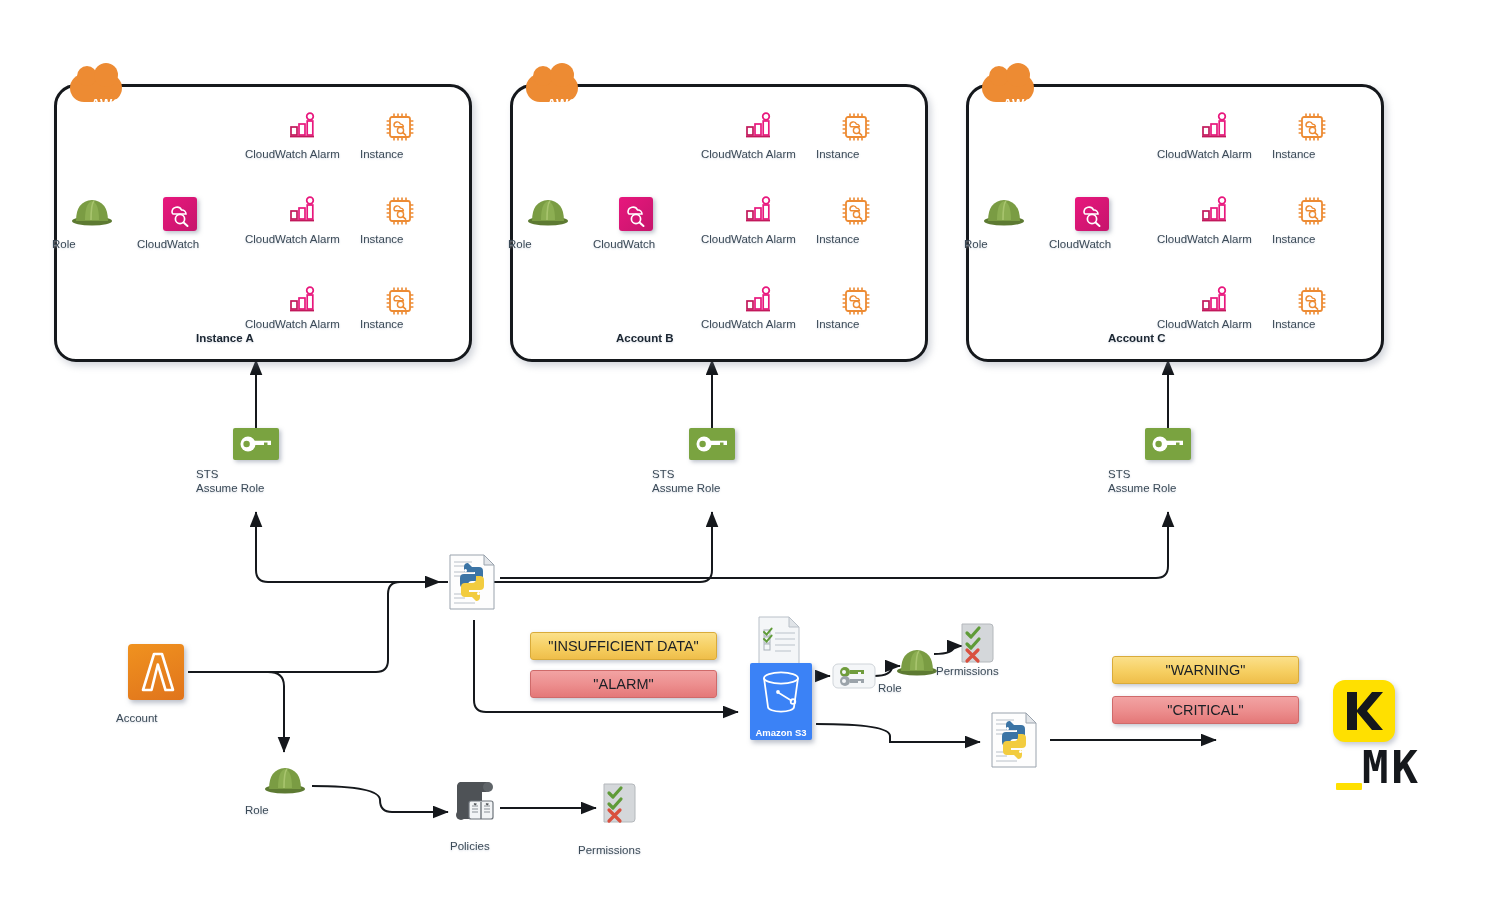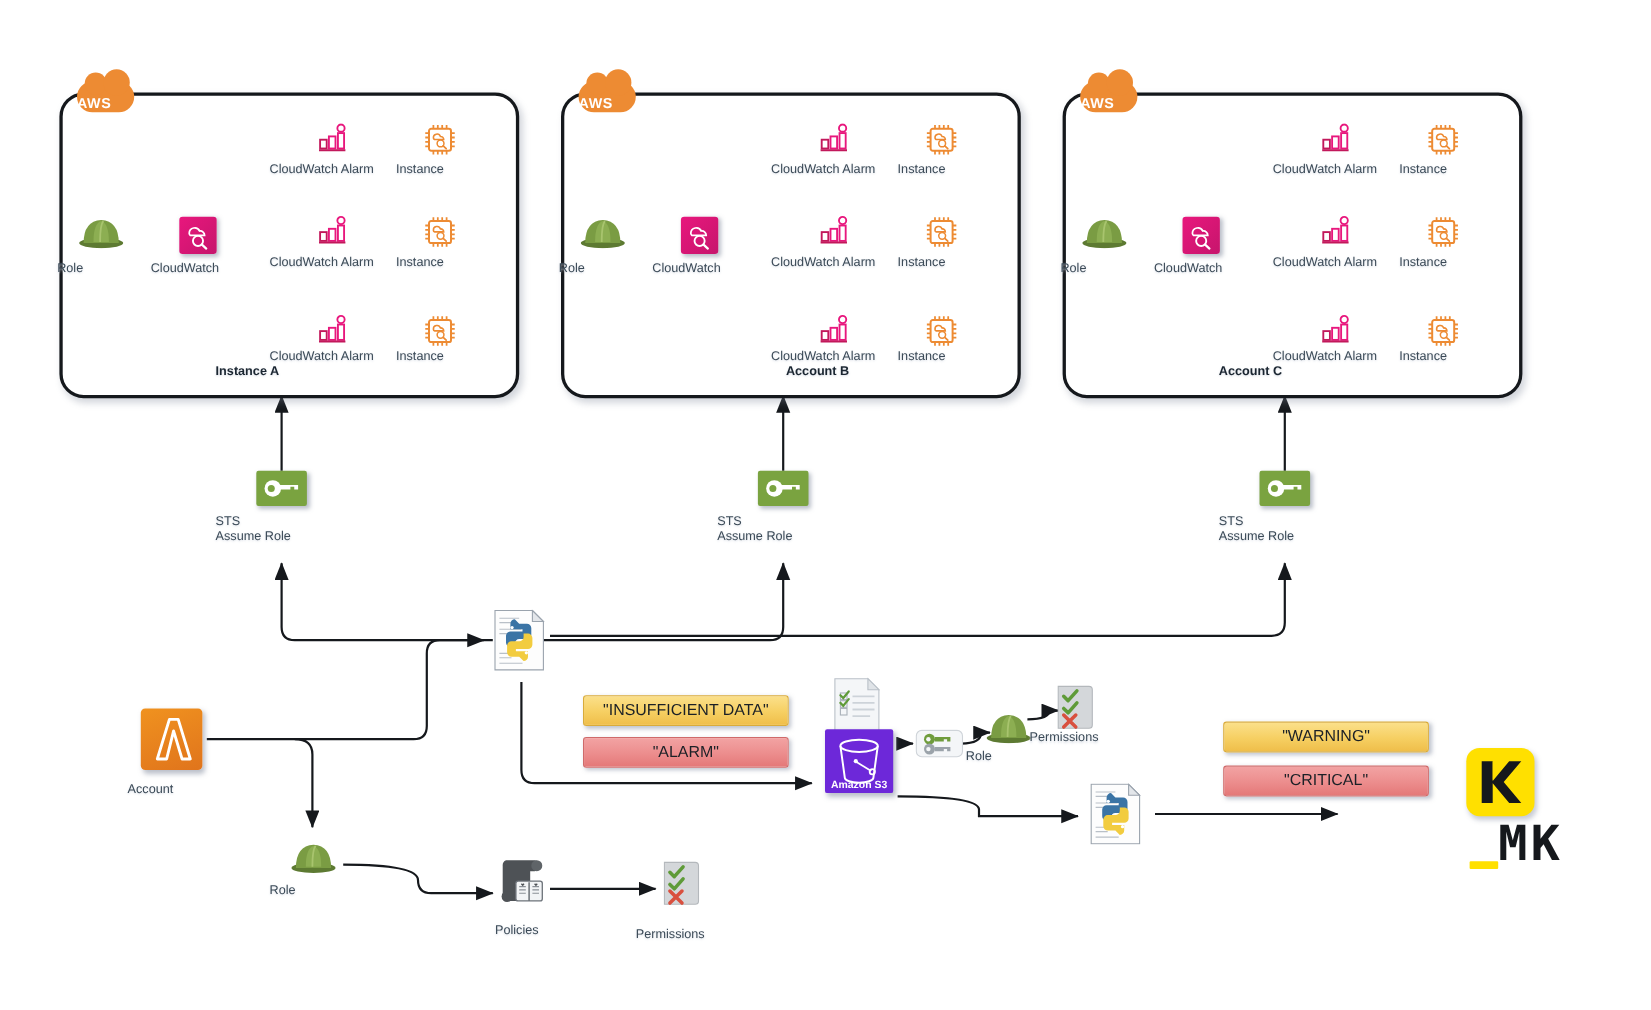--- a/index.html
+++ b/index.html
@@ -16,21 +16,21 @@
   
   .acct{position:absolute;border:3px solid #15181c;border-radius:22px;background:#fff;
         box-shadow:3px 4px 7px rgba(120,130,150,.33);}
   .awsbadge{position:absolute;width:52px;height:36px;}
   .awsbadge .cloud{position:absolute;left:0;top:4px;width:52px;height:28px;background:#ed8b33;
         border-radius:14px;}
   .awsbadge .cloud:before{content:"";position:absolute;left:7px;top:-8px;width:20px;height:20px;
         background:#ed8b33;border-radius:50%;}
   .awsbadge .cloud:after{content:"";position:absolute;left:24px;top:-11px;width:24px;height:24px;
         background:#ed8b33;border-radius:50%;}
-  .awsbadge span{position:absolute;left:0;top:16px;width:52px;text-align:left;z-index:3;
+  .awsbadge span{position:absolute;left:0;top:26px;width:52px;text-align:right;z-index:3;
         font-size:13px;font-weight:bold;color:#fff;letter-spacing:.5px;}
 
   
   .ico{position:relative;margin:0 auto;}
 
   
   .hat{width:42px;height:32px;}
   
   .cw{width:34px;height:34px;background:linear-gradient(135deg,#e8177d 0%,#c6156c 100%);
       border-radius:3px;box-shadow:2px 2px 4px rgba(120,130,150,.5);}
@@ -38,21 +38,21 @@
   .alarm{width:28px;height:28px;}
   
   .inst{width:30px;height:30px;}
   
   .key{width:46px;height:32px;background:#7aa340;border-radius:2px;
        box-shadow:2px 2px 4px rgba(120,130,150,.5);position:relative;}
   
   .lam{width:56px;height:56px;background:linear-gradient(160deg,#f0921f 0%,#e0741c 100%);
        border-radius:4px;box-shadow:2px 3px 5px rgba(120,130,150,.5);position:relative;}
   
-  .s3{width:62px;height:58px;background:#6d28d9;border-radius:2px;
+  .s3{width:62px;height:77px;background:#3b82f6;border-radius:2px;
       box-shadow:2px 3px 5px rgba(120,130,150,.5);position:relative;}
   .s3 .s3cap{position:absolute;left:0;bottom:2px;width:62px;text-align:center;color:#fff;
       font-size:9.5px;font-weight:bold;}
   
   .pydoc{width:48px;height:56px;}
   
   .chkdoc{width:44px;height:54px;}
   
   .perm{width:34px;height:42px;}
   
@@ -354,21 +354,21 @@
         <path d="M5,9 H1.6 M5,13 H1.6 M5,17 H1.6 M5,21 H1.6"></path>
         <path d="M25,9 H28.4 M25,13 H28.4 M25,17 H28.4 M25,21 H28.4"></path>
       </g>
       <path d="M9,13.5 a3.3,3.3 0 0 1 6.4,-1.4 a2.7,2.7 0 0 1 3,2.7 H10 a2,2 0 0 1 -1,-1.3 z" fill="none" stroke="#ed8b33" stroke-width="1.4"></path>
       <circle cx="15.5" cy="18.4" r="3.1" fill="none" stroke="#ed8b33" stroke-width="1.4"></circle>
       <path d="M17.9,20.7 L20.6,23.2" stroke="#ed8b33" stroke-width="1.6" stroke-linecap="round"></path>
     </svg>
   </div>
   <div class="cap" style="position:absolute;left:816px;top:318px;width:80px;">Instance</div>
 
-  <div class="cap bold" style="position:absolute;left:652px;top:332px;width:120px;text-align:right;">Account B</div>
+  <div class="cap bold" style="position:absolute;left:616px;top:332px;width:120px;">Account B</div>
 
   <div class="acct" style="left:966px;top:84px;width:412px;height:272px;"></div>
   <div class="awsbadge" style="left:982px;top:70px;">
     <div class="cloud"></div>
       <span>AWS</span>
   </div>
 
   <div class="node" style="left:981px;top:194px;width:46px;">
     <svg class="ico hat" viewBox="0 0 42 32">
       <ellipse cx="21" cy="27" rx="20" ry="4.6" fill="#5d7a32"></ellipse>

